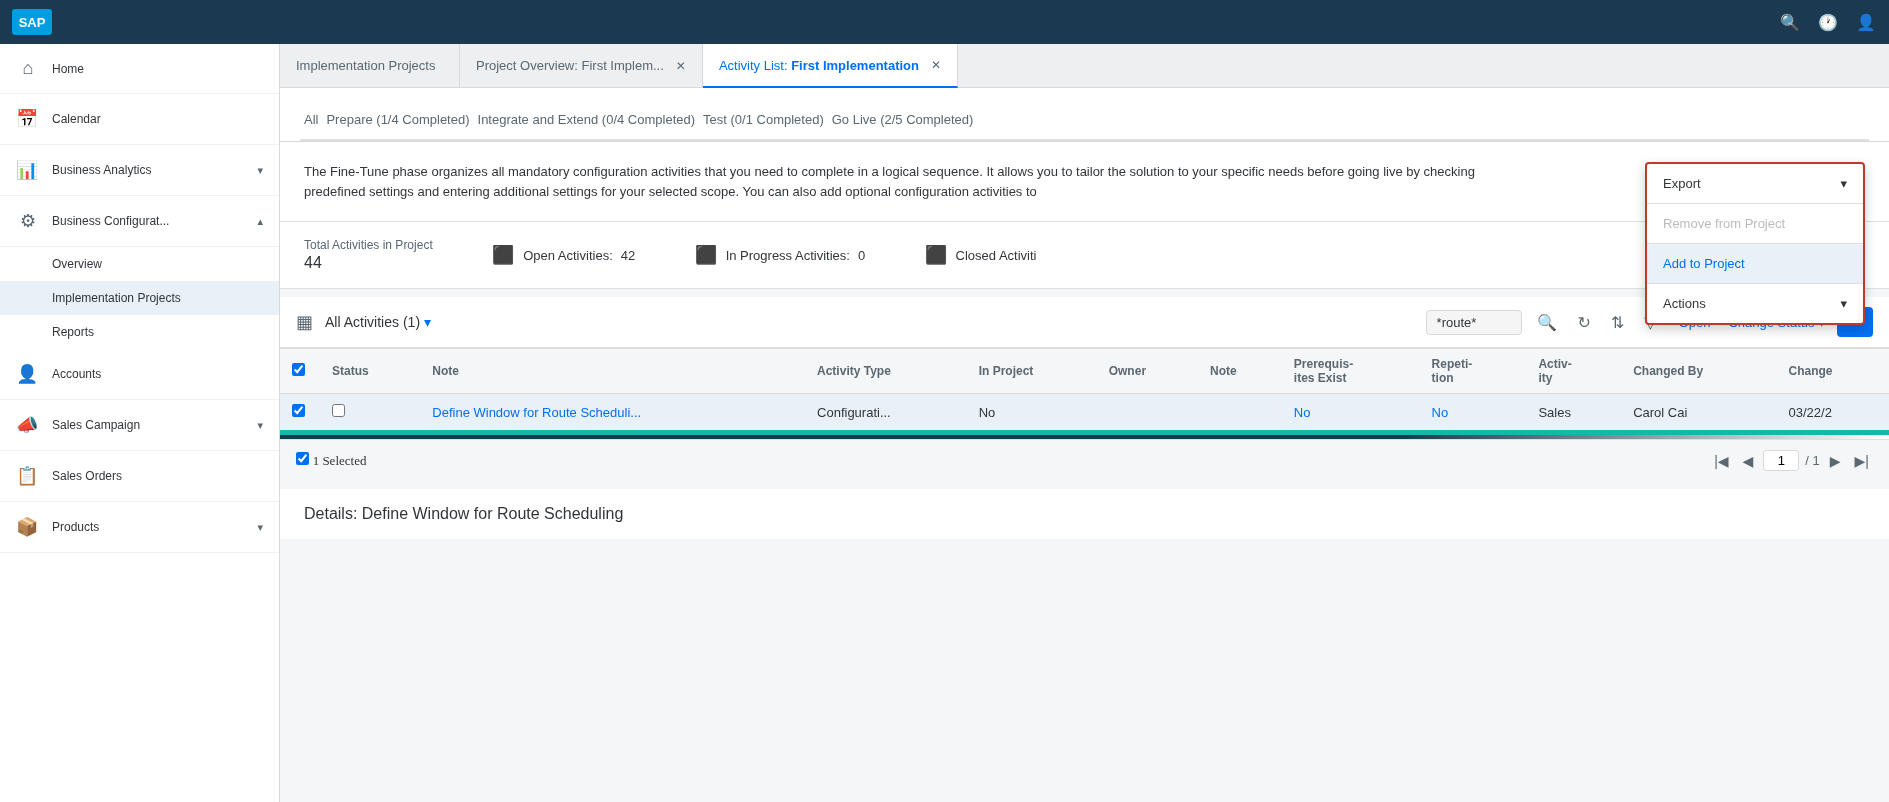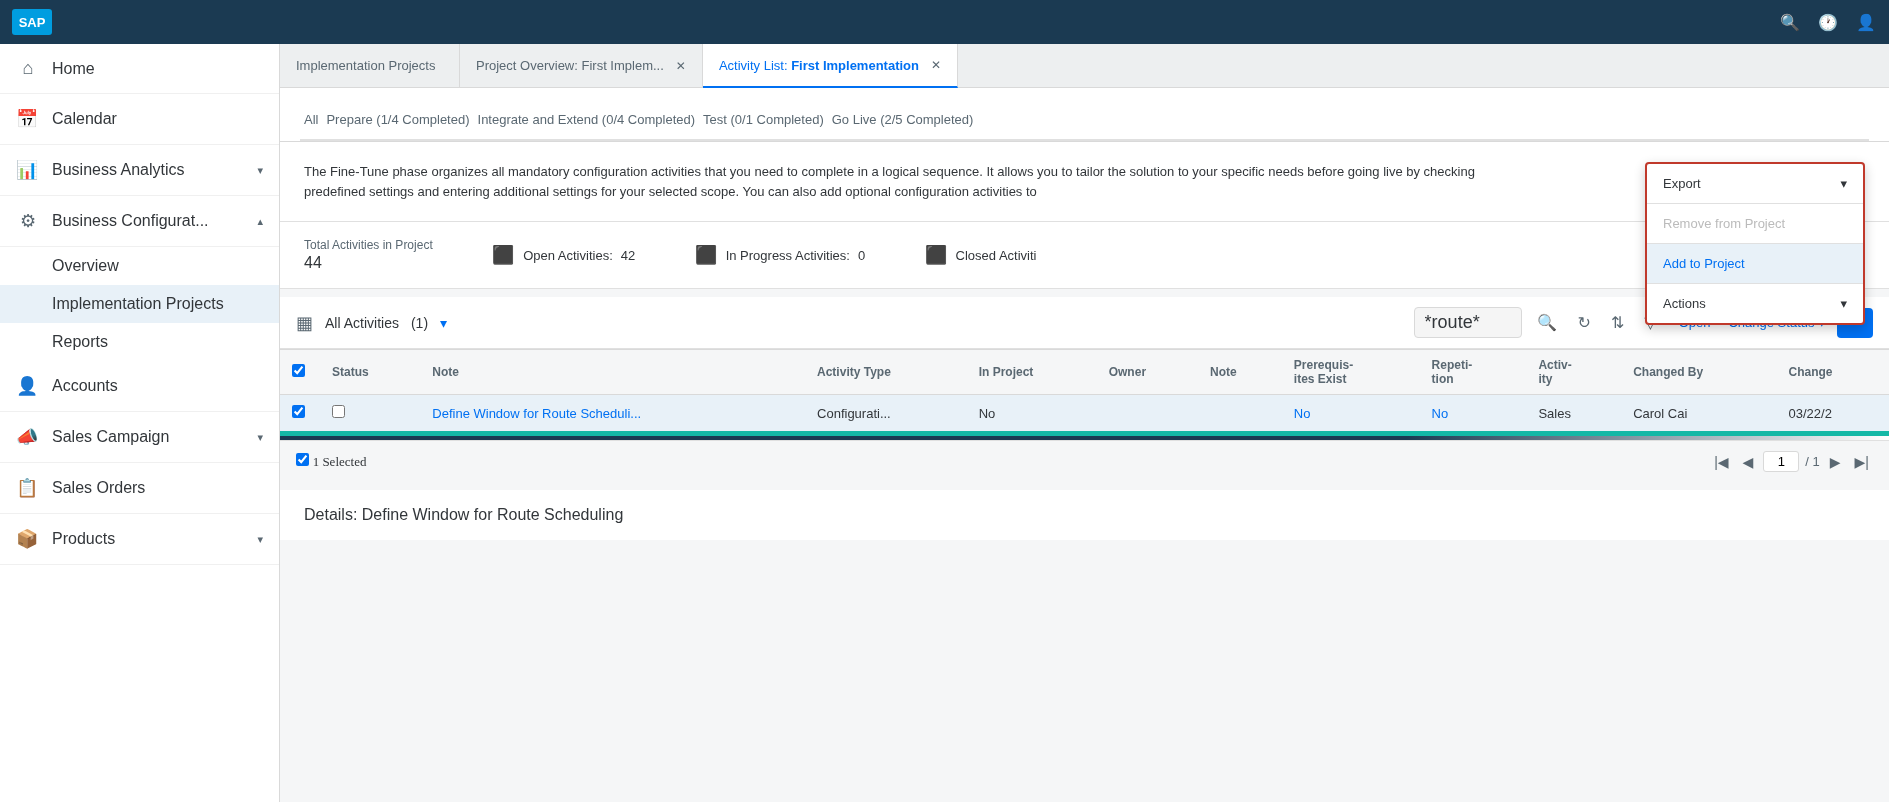--- a/index.html
+++ b/index.html
@@ -75,21 +75,21 @@
       color: #0070f2;
       font-weight: 500;
     }
     .sidebar-icon {
       font-size: 18px;
       color: #5a6872;
       width: 24px;
       text-align: center;
       flex-shrink: 0;
     }
-    .sidebar-label { font-size: 16px; color: #32363a; flex: 1; }
+    .sidebar-label { font-size: 12px; color: #32363a; flex: 1; }
     .sidebar-arrow { font-size: 11px; color: #5a6872; }
 
     
     .main-content {
       flex: 1;
       display: flex;
       flex-direction: column;
       overflow: hidden;
     }
 
@@ -237,35 +237,35 @@
     .table-toolbar {
       display: flex;
       align-items: center;
       padding: 10px 16px;
       gap: 12px;
       border-bottom: 1px solid #e0e0e0;
     }
     .table-title {
       display: flex;
       align-items: center;
-      gap: 12px;
+      gap: 4px;
       font-size: 14px;
       font-weight: 500;
       color: #32363a;
     }
     .table-title-dropdown { color: #0070f2; cursor: pointer; }
     .toolbar-spacer { flex: 1; }
     .search-input-inline {
       border: 1px solid #d9d9d9;
       border-radius: 4px;
       padding: 4px 10px;
-      font-size: 18px;
+      font-size: 13px;
       color: #32363a;
       background: #f5f5f5;
-      width: 108px;
+      width: 96px;
     }
     .toolbar-icon-btn {
       background: none;
       border: none;
       cursor: pointer;
       font-size: 16px;
       color: #5a6872;
       padding: 4px;
       display: flex;
       align-items: center;

